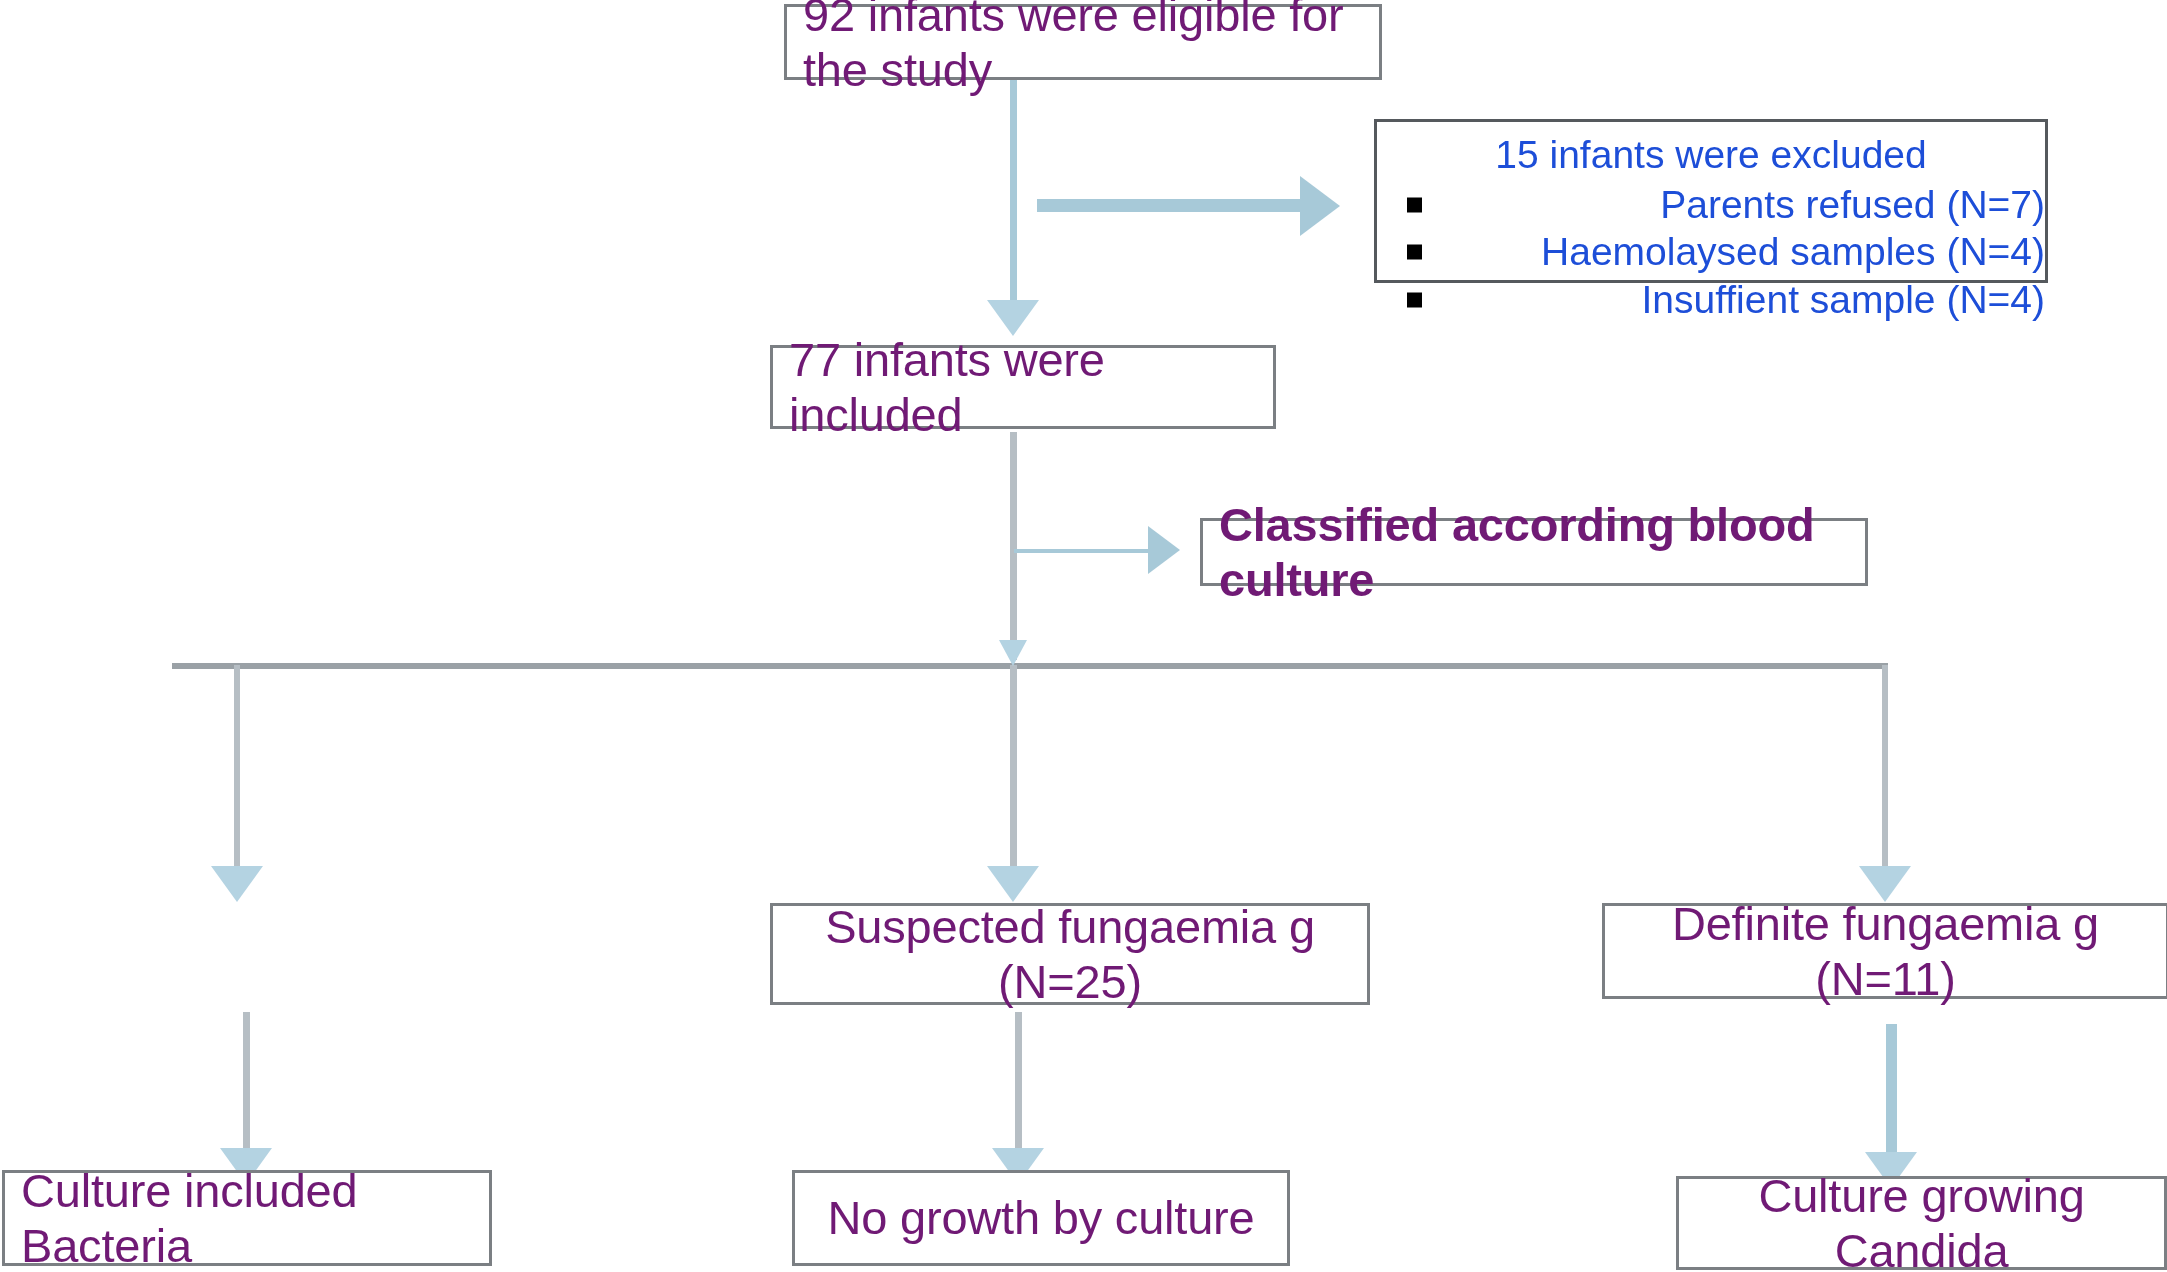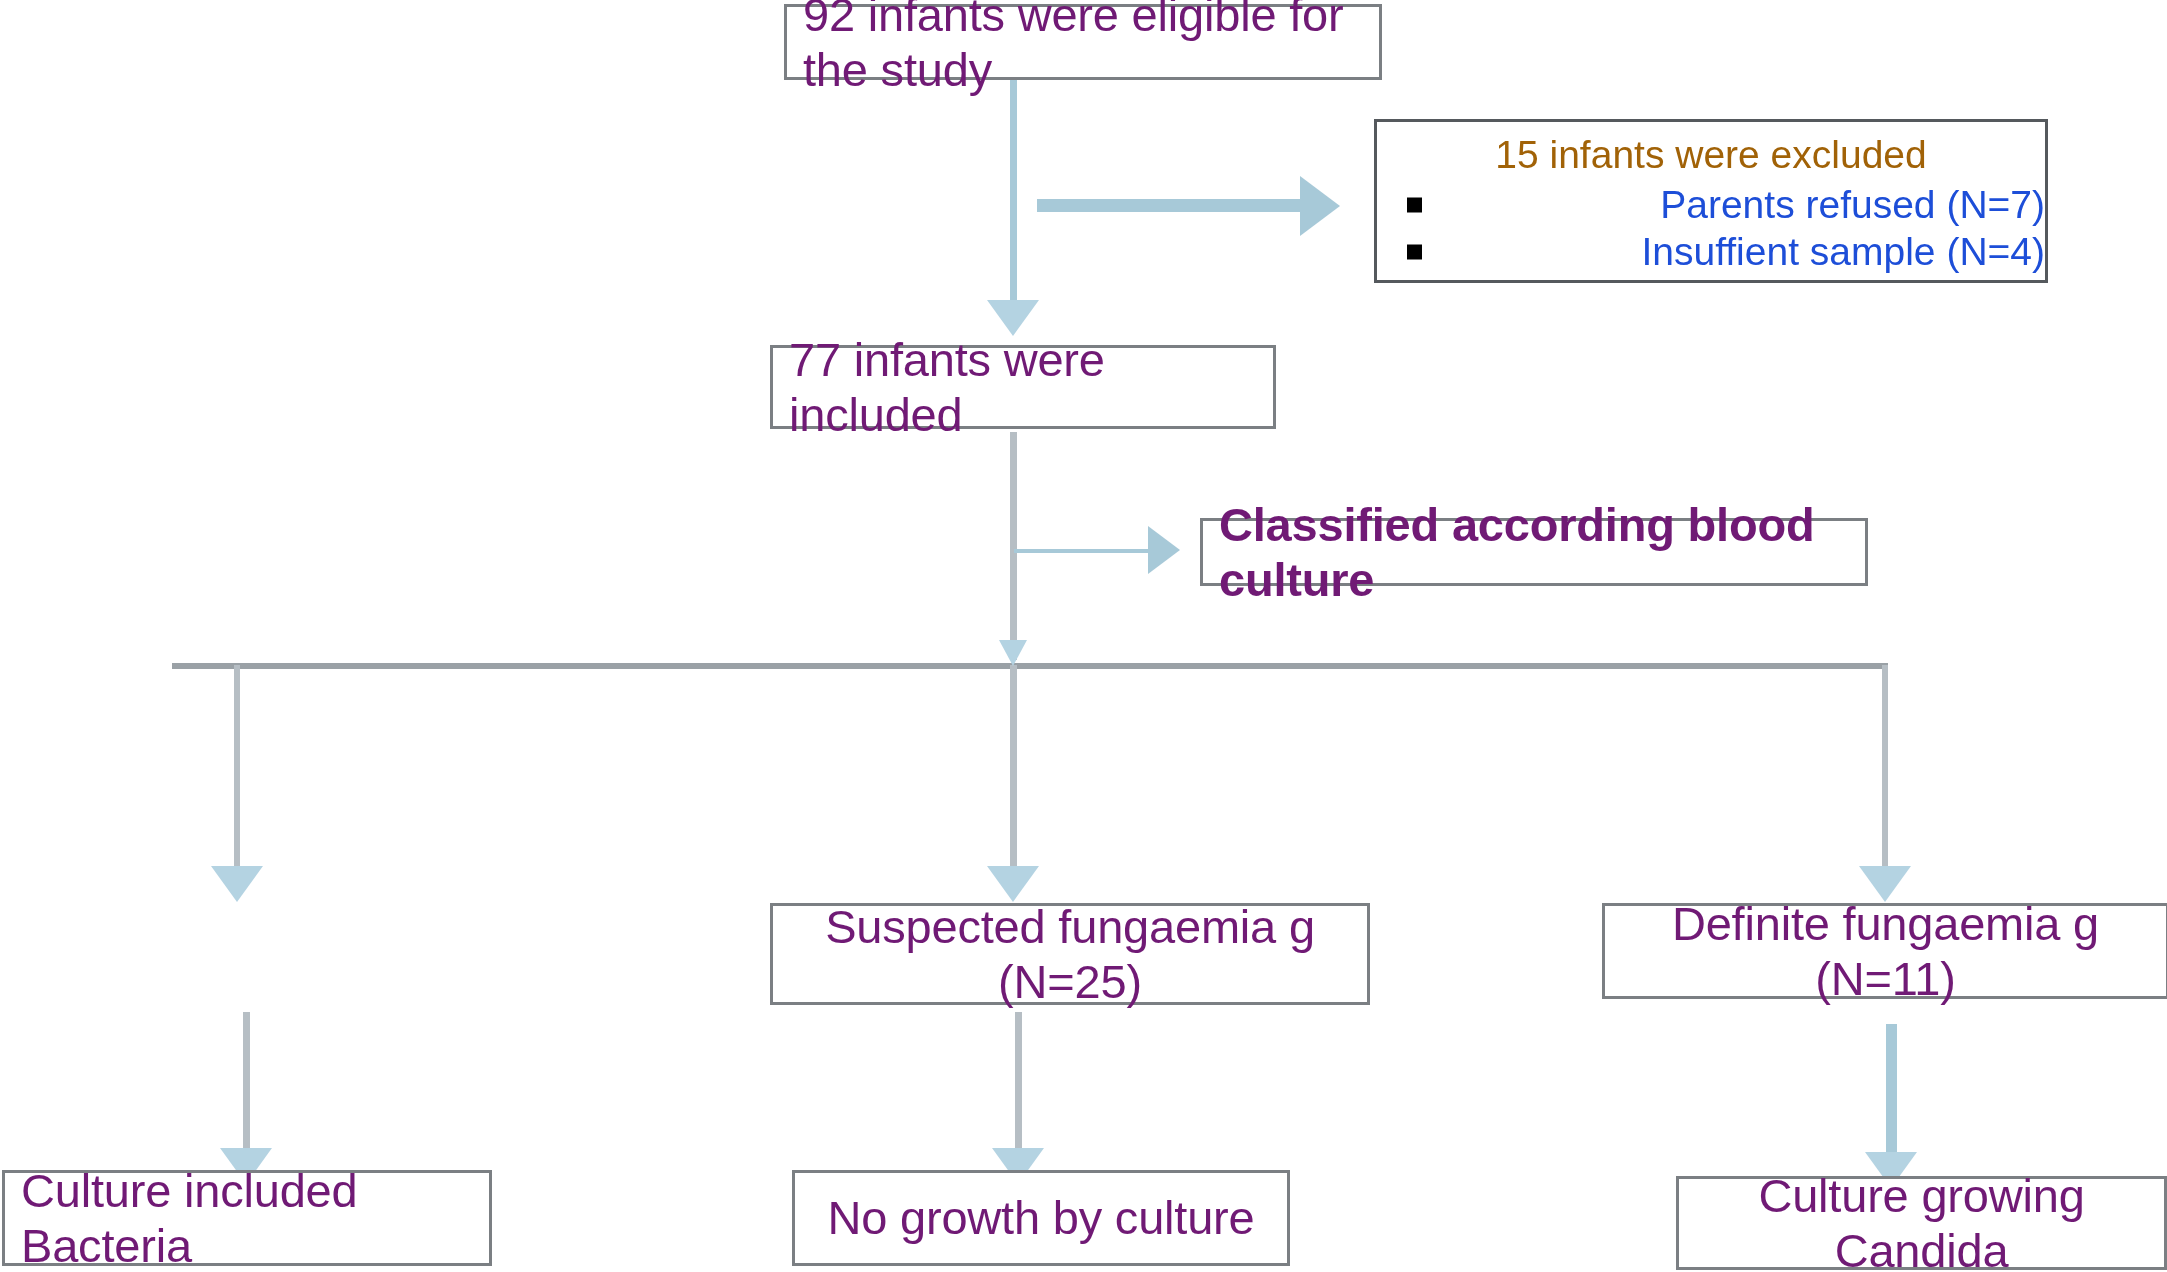--- a/index.html
+++ b/index.html
@@ -45,21 +45,21 @@
     position: absolute;
     box-sizing: border-box;
     background: #ffffff;
     border: 3px solid #55595d;
     z-index: 5;
     padding: 10px 0 8px 0;
   }
   .excl-title {
     text-align: center;
     font-size: 39px;
-    color: #a16207;
+    color: #1d4ed8;
     line-height: 1.1;
     padding: 2px 40px 4px 40px;
   }
   .excl-list {
     list-style: none;
     margin: 0;
     padding: 0 0 0 26px;
   }
   .excl-list li {
     position: relative;
@@ -163,20 +163,24 @@
 
   <div class="excl" style="left:1374px; top:119px; width:674px; height:164px;">
     <div class="excl-title">15 infants were excluded</div>
     <ul class="excl-list">
       <li>
         <span class="bullet"></span>
         <span>Parents refused (N=7)</span>
       </li>
       <li>
         <span class="bullet"></span>
+        <span>Haemolaysed samples (N=4)</span>
+      </li>
+      <li>
+        <span class="bullet"></span>
         <span>Insuffient sample (N=4)</span>
       </li>
     </ul>
   </div>
 
   <div class="node" style="left:770px; top:345px; width:506px; height:84px;">
     <span class="txt">77 infants were included</span>
   </div>
 
   <div class="node" style="left:1200px; top:518px; width:668px; height:68px;font-weight:bold;">

